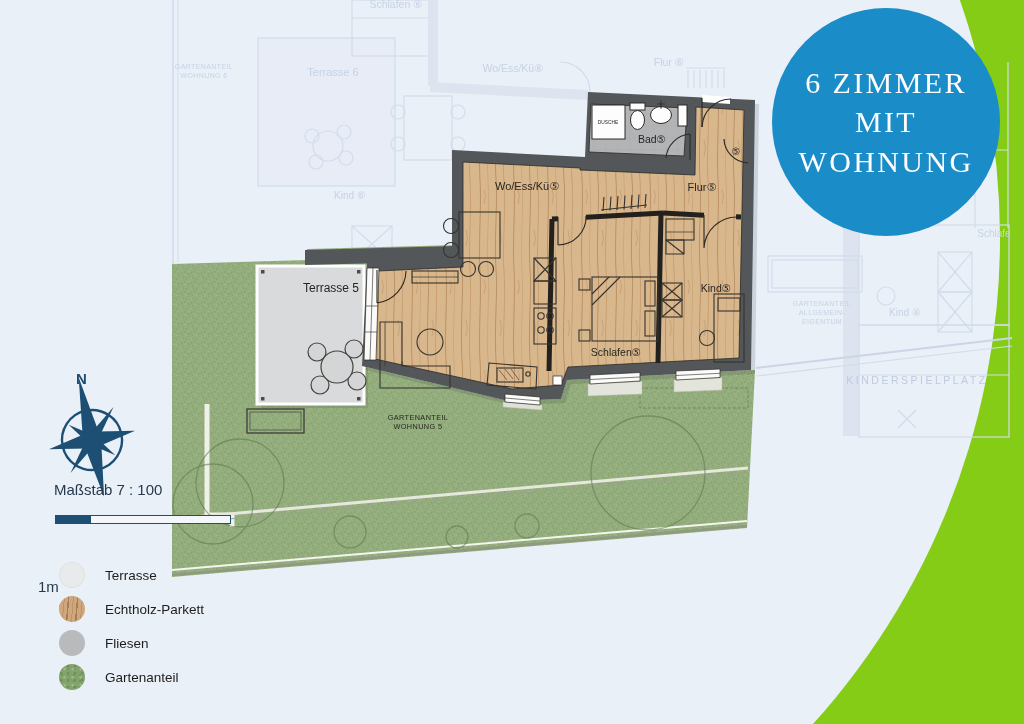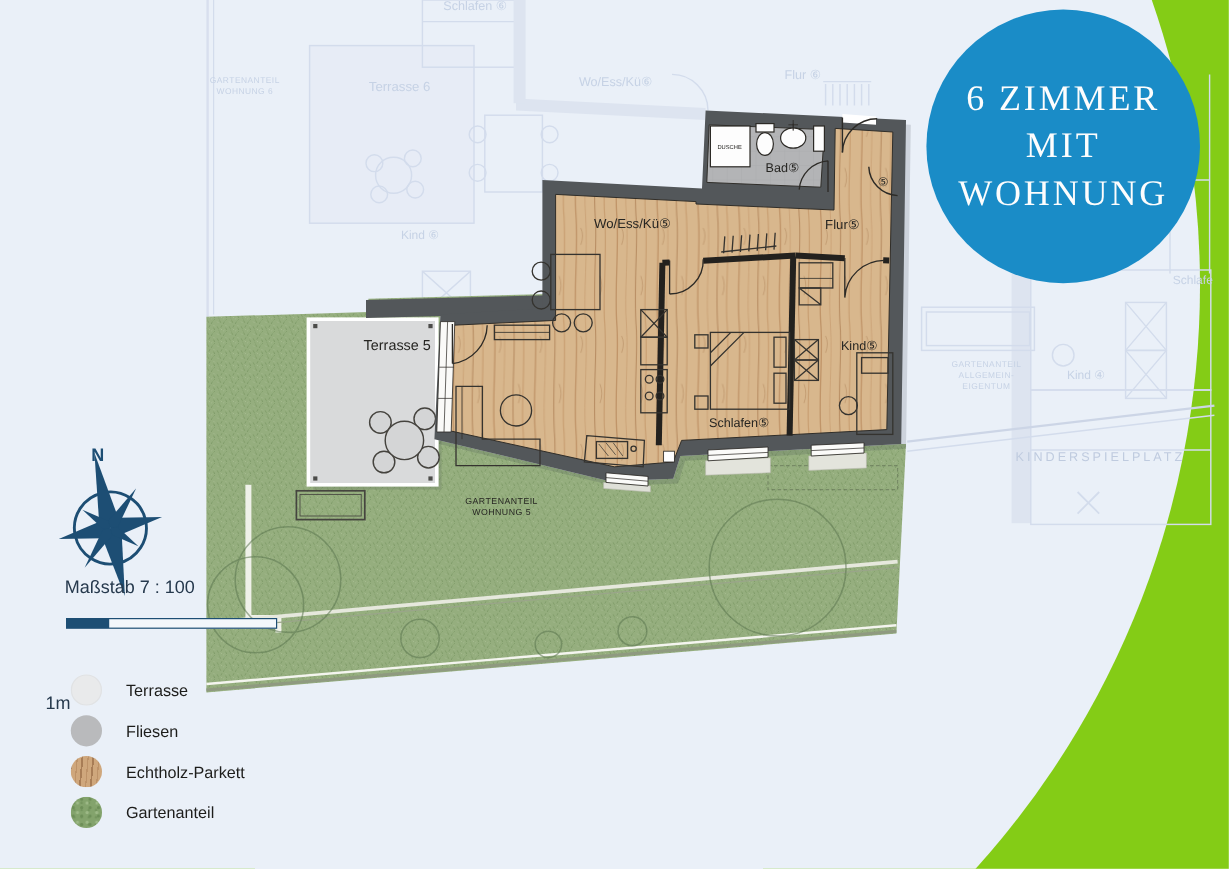--- a/index.html
+++ b/index.html
@@ -315,25 +315,25 @@
   <div class="bar-fill"></div>
   <div class="bar-rest"></div>
   <div class="scale-unit">1m</div>
 
   <div class="legend">
     <div class="legend-row">
       <div class="sw sw-terrasse"></div>
       <div class="lbl">Terrasse</div>
     </div>
     <div class="legend-row">
+      <div class="sw sw-parkett"></div>
+      <div class="lbl">Echtholz-Parkett</div>
+    </div>
+    <div class="legend-row">
       <div class="sw sw-fliesen"></div>
       <div class="lbl">Fliesen</div>
-    </div>
-    <div class="legend-row">
-      <div class="sw sw-parkett"></div>
-      <div class="lbl">Echtholz-Parkett</div>
     </div>
     <div class="legend-row">
       <div class="sw sw-garten"></div>
       <div class="lbl">Gartenanteil</div>
     </div>
   </div>
 </div>
 
 </body></html>

